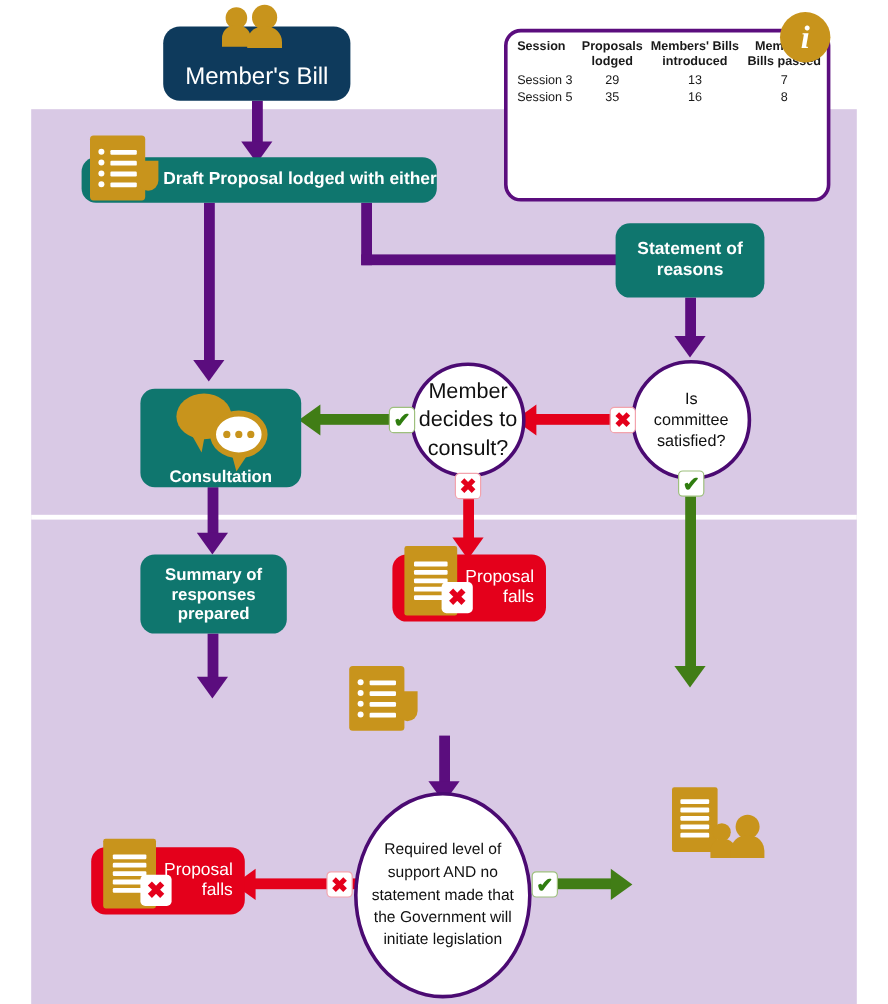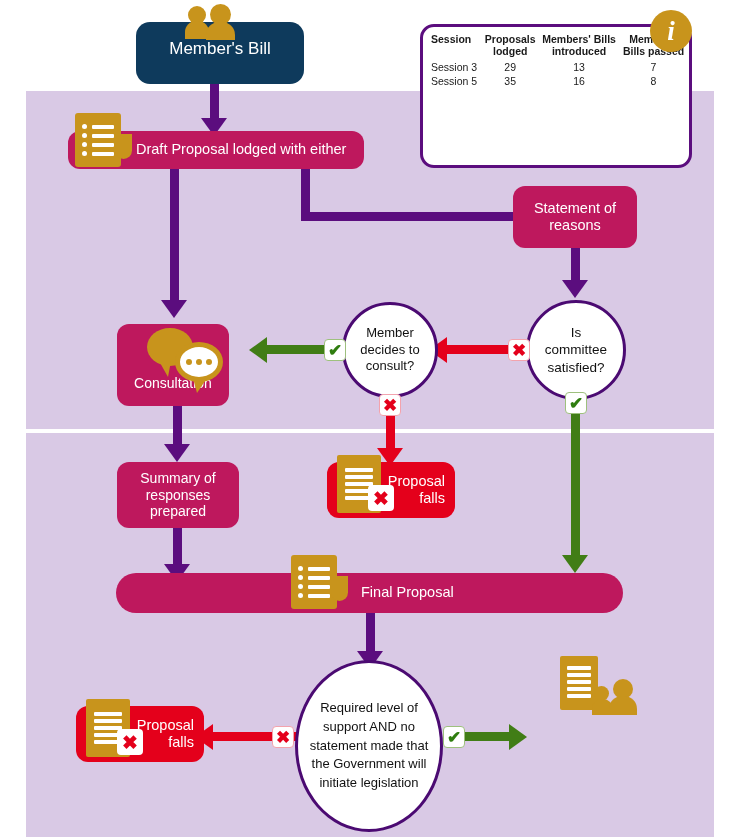--- a/index.html
+++ b/index.html
@@ -24,21 +24,21 @@
   
   .node {
     position: absolute;
     display: flex; align-items: center; justify-content: center;
     text-align: center;
     color: #ffffff;
     line-height: 1.18;
     z-index: 5;
   }
   .navy   { background: #0e3a5c; border-radius: 14px; }
-  .purple { background: #be185d; border-radius: 12px; }
+  .purple { background: #0f766e; border-radius: 12px; font-weight: bold; }
   .red    { background: #e4001b; border-radius: 12px; }
   .circle {
     background: #ffffff;
     border: 3px solid #4b0a72;
     border-radius: 50%;
     color: #111111;
   }
 
   
   .ln { position: absolute; z-index: 2; }
@@ -184,21 +184,21 @@
           <td>Session 5</td>
           <td class="num">35</td>
           <td class="num">16</td>
           <td class="num">8</td>
         </tr>
       </tbody>
     </table>
   </div>
   <div class="info-badge">i</div>
 
-  <div class="node navy" style="left:136px; top:22px; width:168px; height:62px; font-size:17px; padding-bottom:7px;">
+  <div class="node navy" style="left:136px; top:22px; width:156px; height:62px; font-size:20px; align-items:flex-end; padding-bottom:7px;">
     <span>Member's Bill</span>
   </div>
 
   <div class="people" style="left:186px; top:4px; width:58px; height:34px;">
     <div class="person-head" style="left:2px;  top:2px;  width:18px; height:18px;"></div>
     <div class="person-body" style="left:-1px; top:17px; width:24px; height:18px; border-radius:11px 11px 0 0;"></div>
     <div class="person-head" style="left:24px; top:0px;  width:21px; height:21px;"></div>
     <div class="person-body" style="left:20px; top:18px; width:29px; height:18px; border-radius:13px 13px 0 0;"></div>
   </div>
 
@@ -250,35 +250,35 @@
   </div>
 
   <div class="ln h-red" style="left:443px; top:345px; width:86px;"></div>
   <div class="arrow ar-left-r" style="left:429px; top:337px;"></div>
   <div class="badge badge-no" style="left:508px; top:339px;">✖</div>
 
   <div class="ln v-green" style="left:571px; top:396px; height:164px;"></div>
   <div class="arrow ar-down-g" style="left:562px; top:555px;"></div>
   <div class="badge badge-yes" style="left:565px; top:392px;">✔</div>
 
-  <div class="node circle" style="left:342px; top:302px; width:96px; height:96px; font-size:13px; flex-direction:column; line-height:1.3;">
+  <div class="node circle" style="left:342px; top:302px; width:96px; height:96px; font-size:18px; flex-direction:column; line-height:1.3;">
     <span>Member</span>
     <span>decides to</span>
     <span>consult?</span>
   </div>
 
   <div class="ln h-green" style="left:263px; top:345px; width:82px;"></div>
   <div class="arrow ar-left-g" style="left:249px; top:337px;"></div>
   <div class="badge badge-yes" style="left:324px; top:339px;">✔</div>
 
   <div class="ln v-red" style="left:386px; top:396px; height:56px;"></div>
   <div class="arrow ar-down-r" style="left:377px; top:448px;"></div>
   <div class="badge badge-no" style="left:379px; top:394px;">✖</div>
 
-  <div class="node purple" style="left:117px; top:324px; width:112px; height:82px; font-size:14px; align-items:flex-end; padding-bottom:14px;">
+  <div class="node purple" style="left:117px; top:324px; width:134px; height:82px; font-size:14px; align-items:flex-end; padding-bottom:0;">
     <span>Consultation</span>
   </div>
 
   <div class="icon" style="left:147px; top:328px; width:82px; height:58px;">
     <div class="bubble-back" style="left:0px; top:0px;"></div>
     <div class="bubble-back-tail" style="left:12px; top:33px;"></div>
     <div class="bubble-front" style="left:28px; top:14px;">
       <div class="bd"></div>
         <div class="bd"></div>
         <div class="bd"></div>
@@ -304,23 +304,20 @@
 
   <div class="node purple" style="left:117px; top:462px; width:122px; height:66px; font-size:14px; flex-direction:column;">
     <span>Summary of</span>
     <span>responses</span>
     <span>prepared</span>
   </div>
 
   <div class="ln v-purple" style="left:173px; top:528px; height:42px;"></div>
   <div class="arrow ar-down-p" style="left:164px; top:564px;"></div>
 
-  <div class="node purple" style="left:116px; top:573px; width:507px; height:40px; font-size:14.5px; padding-left:245px; justify-content:flex-start; border-radius:20px;">
-    <span>Final Proposal</span>
-  </div>
   <div class="icon doc" style="left:291px; top:555px; width:46px; height:54px; border-radius:3px;">
     <div class="dot-row">
         <div class="dot"></div>
         <div class="dash"></div>
       </div>
     <div class="dot-row">
         <div class="dot"></div>
         <div class="dash"></div>
       </div>
     <div class="dot-row">

